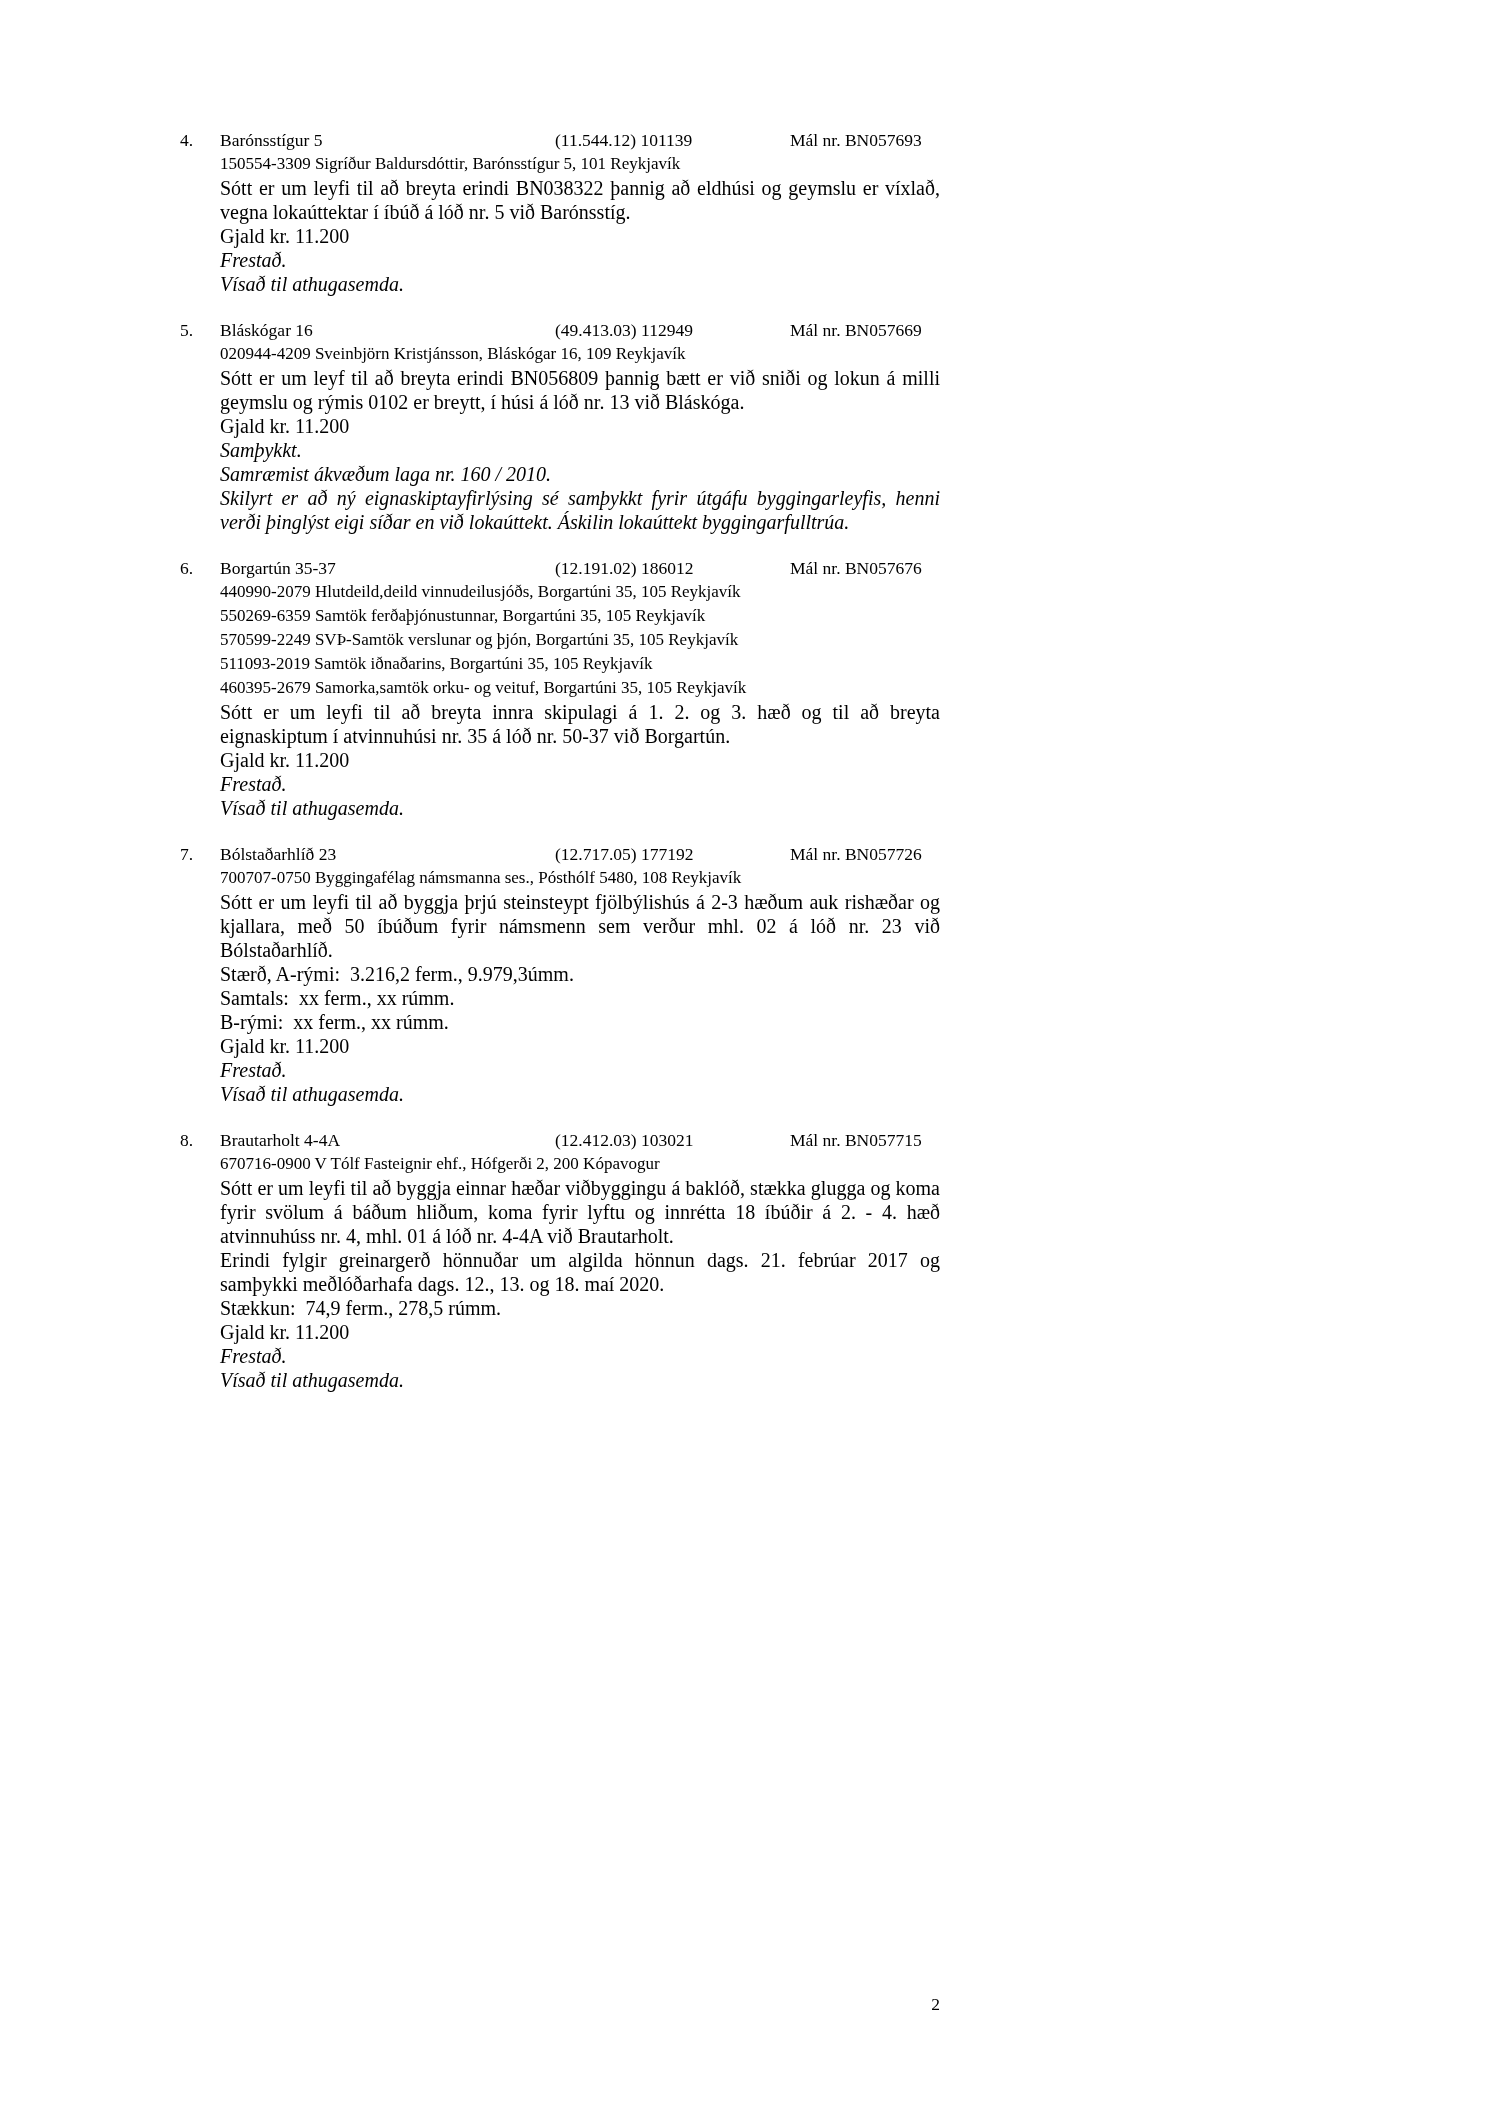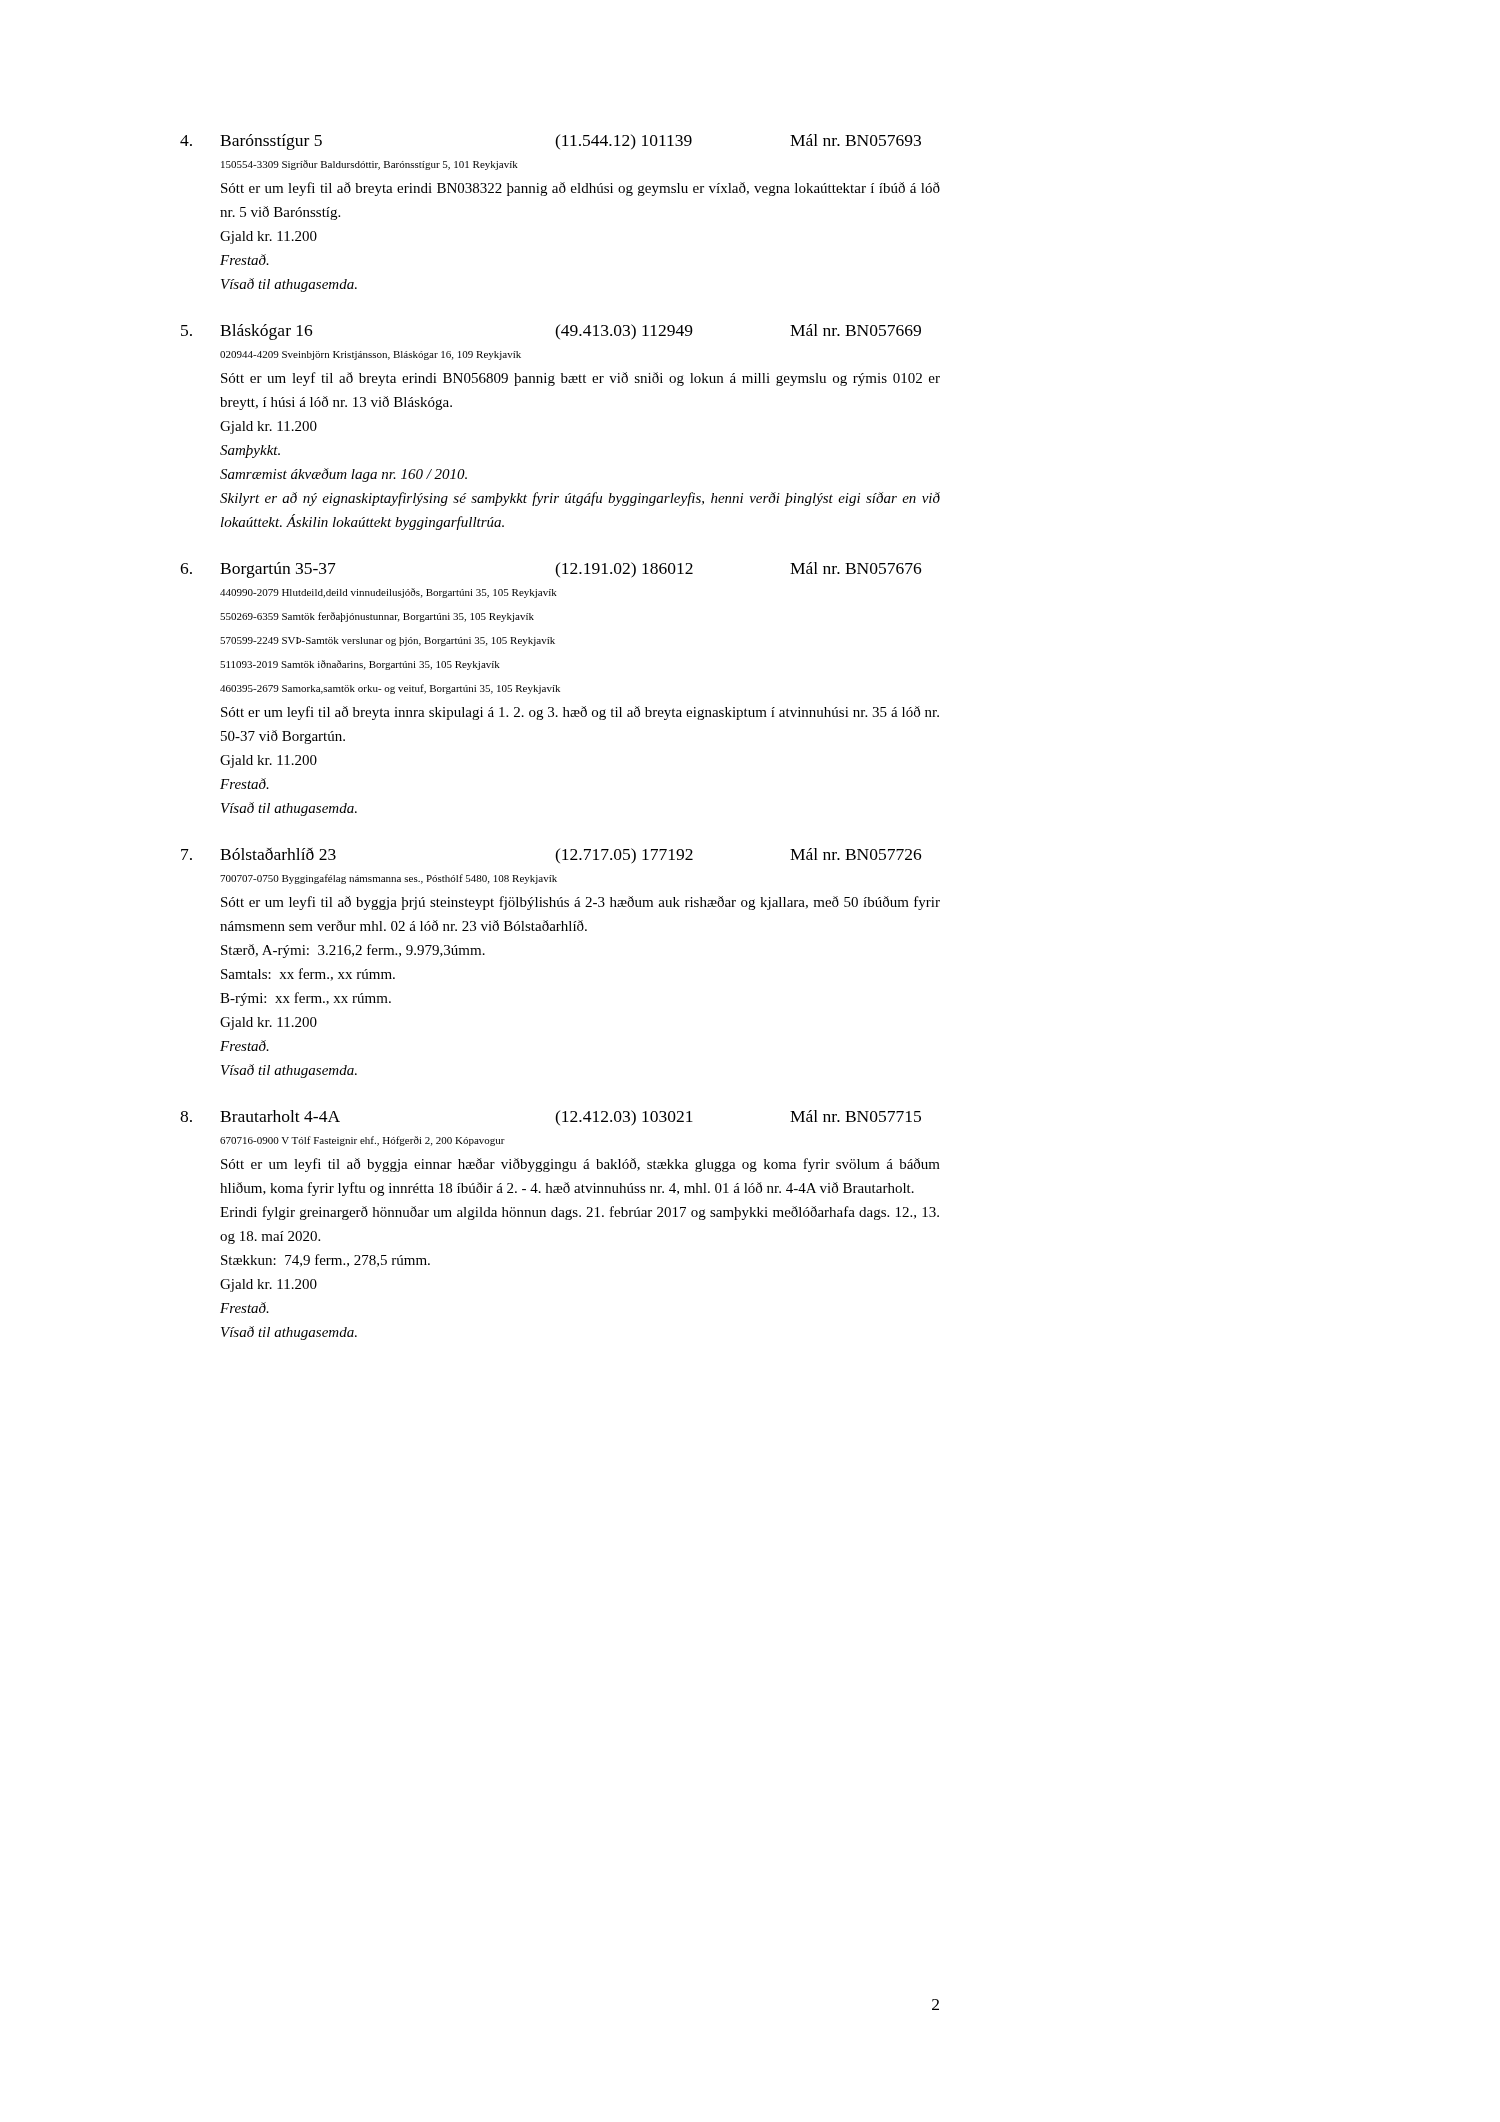--- a/index.html
+++ b/index.html
@@ -23,24 +23,24 @@
     display: grid;
     grid-template-columns: 40px 335px 235px 150px;
     font-size: 17.5px;
     line-height: 24px;
   }
   .item-header .title { font-weight: 400; }
   .item-header .case { text-align: left; white-space: nowrap; }
   .item-body { margin-left: 40px; width: 720px; }
   .item-body p {
     margin: 0;
-    font-size: 15px;
+    font-size: 20px;
     line-height: 24px;
   }
-  p.owner { font-size: 11px; }
+  p.owner { font-size: 17px; }
   p.desc { text-align: justify; }
   p.meta { white-space: pre-wrap; }
   p.status { font-style: italic; text-align: justify; }
   .page-number {
     position: absolute;
     left: 180px;
     top: 1992px;
     width: 760px;
     text-align: right;
     font-size: 17.5px;

